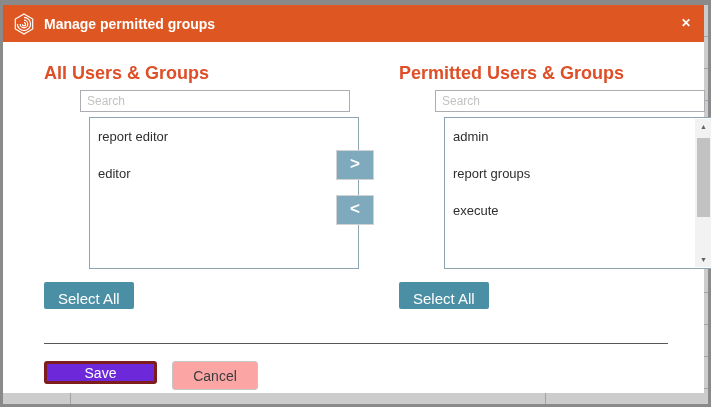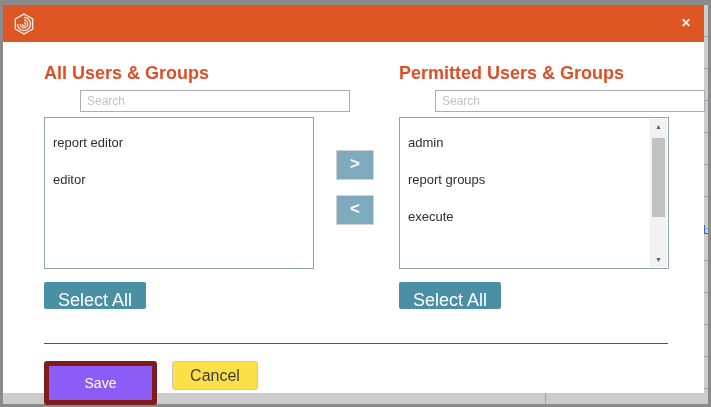--- a/index.html
+++ b/index.html
@@ -30,57 +30,57 @@
 
   .search-input {
     position:absolute; top:85px; width:270px; height:22px;
     border:1px solid #abadb3; font-family:"Liberation Sans",sans-serif;
     font-size:12px; padding:0 6px; color:#333; outline:none;margin-left:36px;
   }
   .search-input::placeholder { color:#c2c2c2; }
 
   .listbox {
     position:absolute; top:112px; width:270px; height:152px;
-    border:1px solid #8ea4b2; background:#fff; overflow:hidden; padding-top:8px;
+    border:1px solid #8ea4b2; background:#fff; overflow:hidden; padding-top:2px;margin-left:45px;
   }
   .list-item { height:37px; line-height:34px; padding-left:8px; font-size:13px; color:#2e2e2e; cursor:default; }
 
   
   .scrollbar { position:absolute; top:1px; right:1px; width:17px; height:148px; background:#f2f2f2; }
   .sb-btn { position:absolute; left:0; width:17px; height:15px; font-size:7px; color:#616161; text-align:center; line-height:15px; cursor:pointer; }
   .sb-up { top:0; }
   .sb-down { bottom:0; }
   .sb-thumb { position:absolute; left:2px; top:19px; width:13px; height:79px; background:#c2c2c2; cursor:pointer; }
 
   .select-all {
     position:absolute; top:277px; height:27px; padding:8px 14px;
     background:#4a8fa4; color:#ffffff; border:none; border-radius:2px;
-    font-family:"Liberation Sans",sans-serif; font-size:18px; cursor:pointer;
+    font-family:"Liberation Sans",sans-serif; font-size:15px; cursor:pointer;
   }
 
   .move-btn {
     position:absolute; left:333px; width:38px; height:30px;
     background:#7fa9bd; border:1px solid #d2d2d2; color:#ffffff;
     font-family:"Liberation Sans",sans-serif; font-size:17px; font-weight:bold; line-height:26px;
     text-align:center; cursor:pointer;
   }
   .move-right { top:145px; }
   .move-left  { top:190px; }
 
   .divider { position:absolute; left:41px; top:338px; width:624px; height:1px; background:#54585b; }
 
   .save-btn {
-    position:absolute; left:41px; top:356px; width:113px; height:44px;
-    background:#8b5cf6; color:#ffffff; border:5px solid #7f1d1d; border-radius:3px;
+    position:absolute; left:41px; top:356px; width:113px; height:23px;
+    background:#6d28d9; color:#ffffff; border:3px solid #7f1d1d; border-radius:3px;
     font-family:"Liberation Sans",sans-serif; font-size:14px; cursor:pointer;
   }
   .cancel-btn {
     position:absolute; left:169px; top:356px; width:86px; height:29px;
-    background:#fde047; color:#3c3c3c; border:1px solid #c6c6c6; border-radius:3px;
-    font-family:"Liberation Sans",sans-serif; font-size:16px; cursor:pointer;
+    background:#fca5a5; color:#3c3c3c; border:1px solid #c6c6c6; border-radius:3px;
+    font-family:"Liberation Sans",sans-serif; font-size:14px; cursor:pointer;
   }
 </style>
 </head>
 <body>
 
 <div id="canvas">
 
   <div class="backdrop-right"></div>
   <div class="backdrop-link"></div>
   <div class="backdrop-bottom">
@@ -92,20 +92,21 @@
 
     <div class="modal-header">
       <svg class="logo" viewBox="0 0 22 22">
         <g fill="none" stroke="#ffffff" stroke-width="1.2">
           <path d="M11 1 L19.7 6 V16 L11 21 L2.3 16 V6 Z"></path>
           <path d="M11 4.4 a6.6 6.6 0 1 1 -6.6 6.6"></path>
           <path d="M11 7.2 a3.8 3.8 0 1 1 -3.8 3.8"></path>
           <path d="M11 9.6 a1.6 1.6 0 1 1 -1.6 1.6"></path>
         </g>
       </svg>
+      <span class="modal-title">Manage permitted groups</span>
       <span class="close-btn">✕</span>
     </div>
 
     <div class="panel-heading panel-left">All Users &amp; Groups</div>
     <input class="search-input panel-left" type="text" placeholder="Search" style="">
     <div class="listbox panel-left">
         <div class="list-item">report editor</div>
         <div class="list-item">editor</div>
       </div>
     <button class="select-all panel-left">Select All</button>

